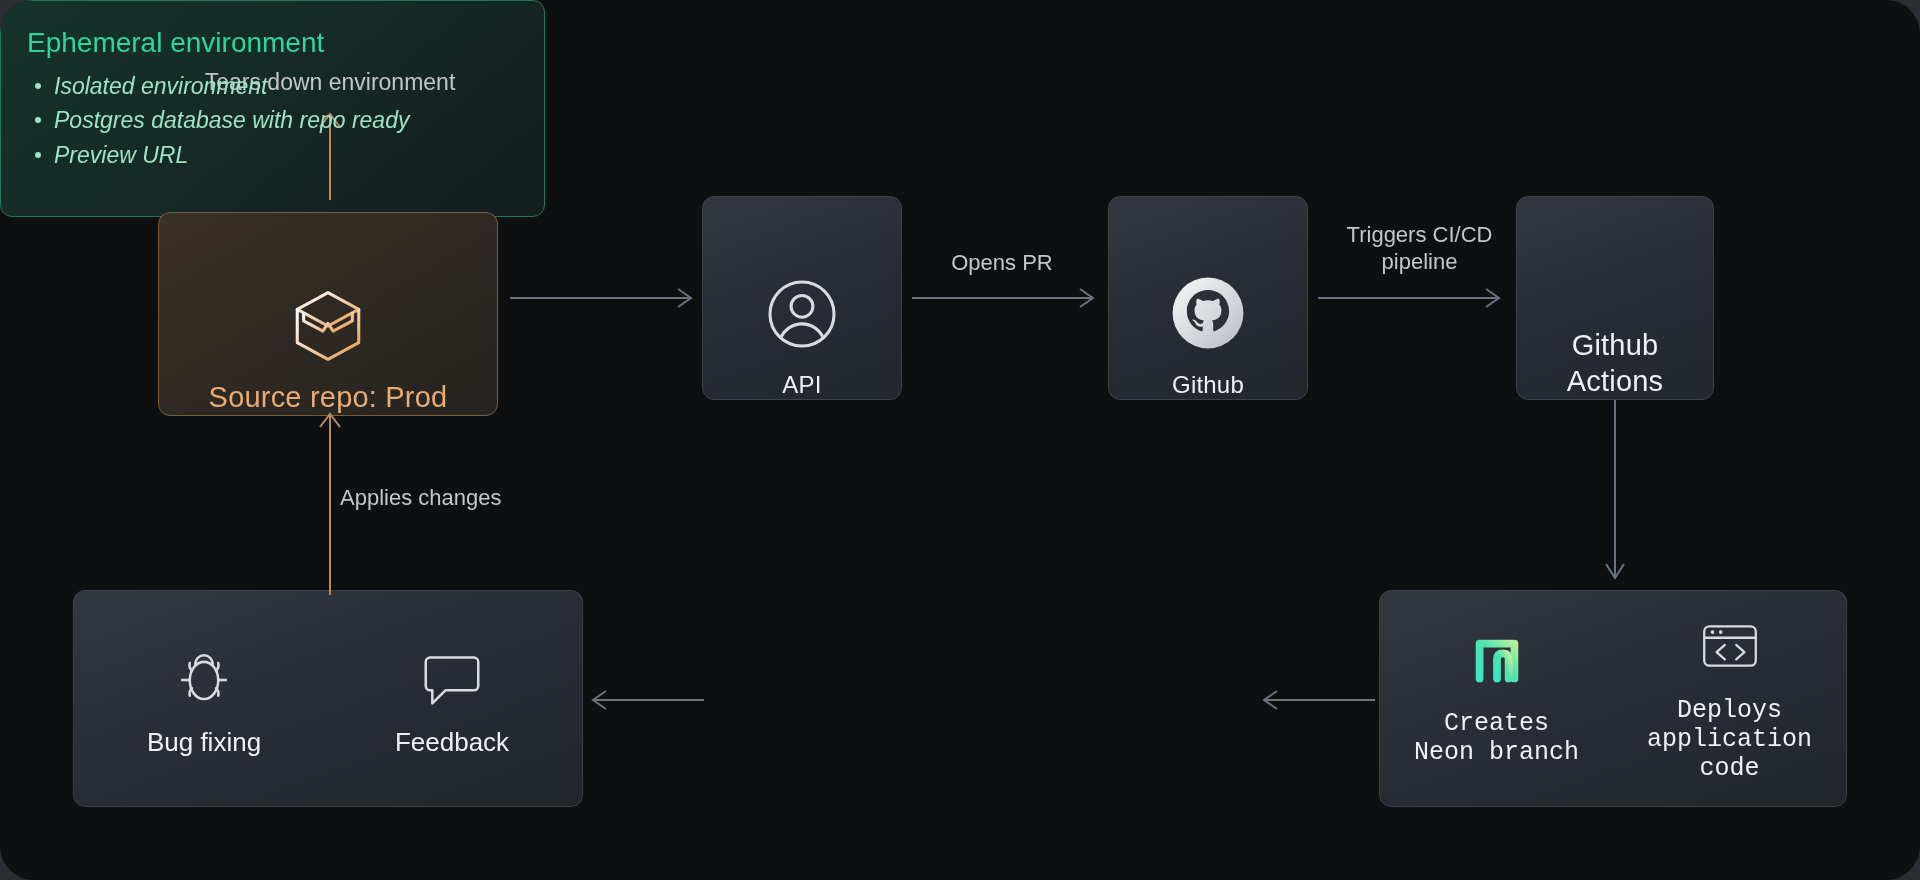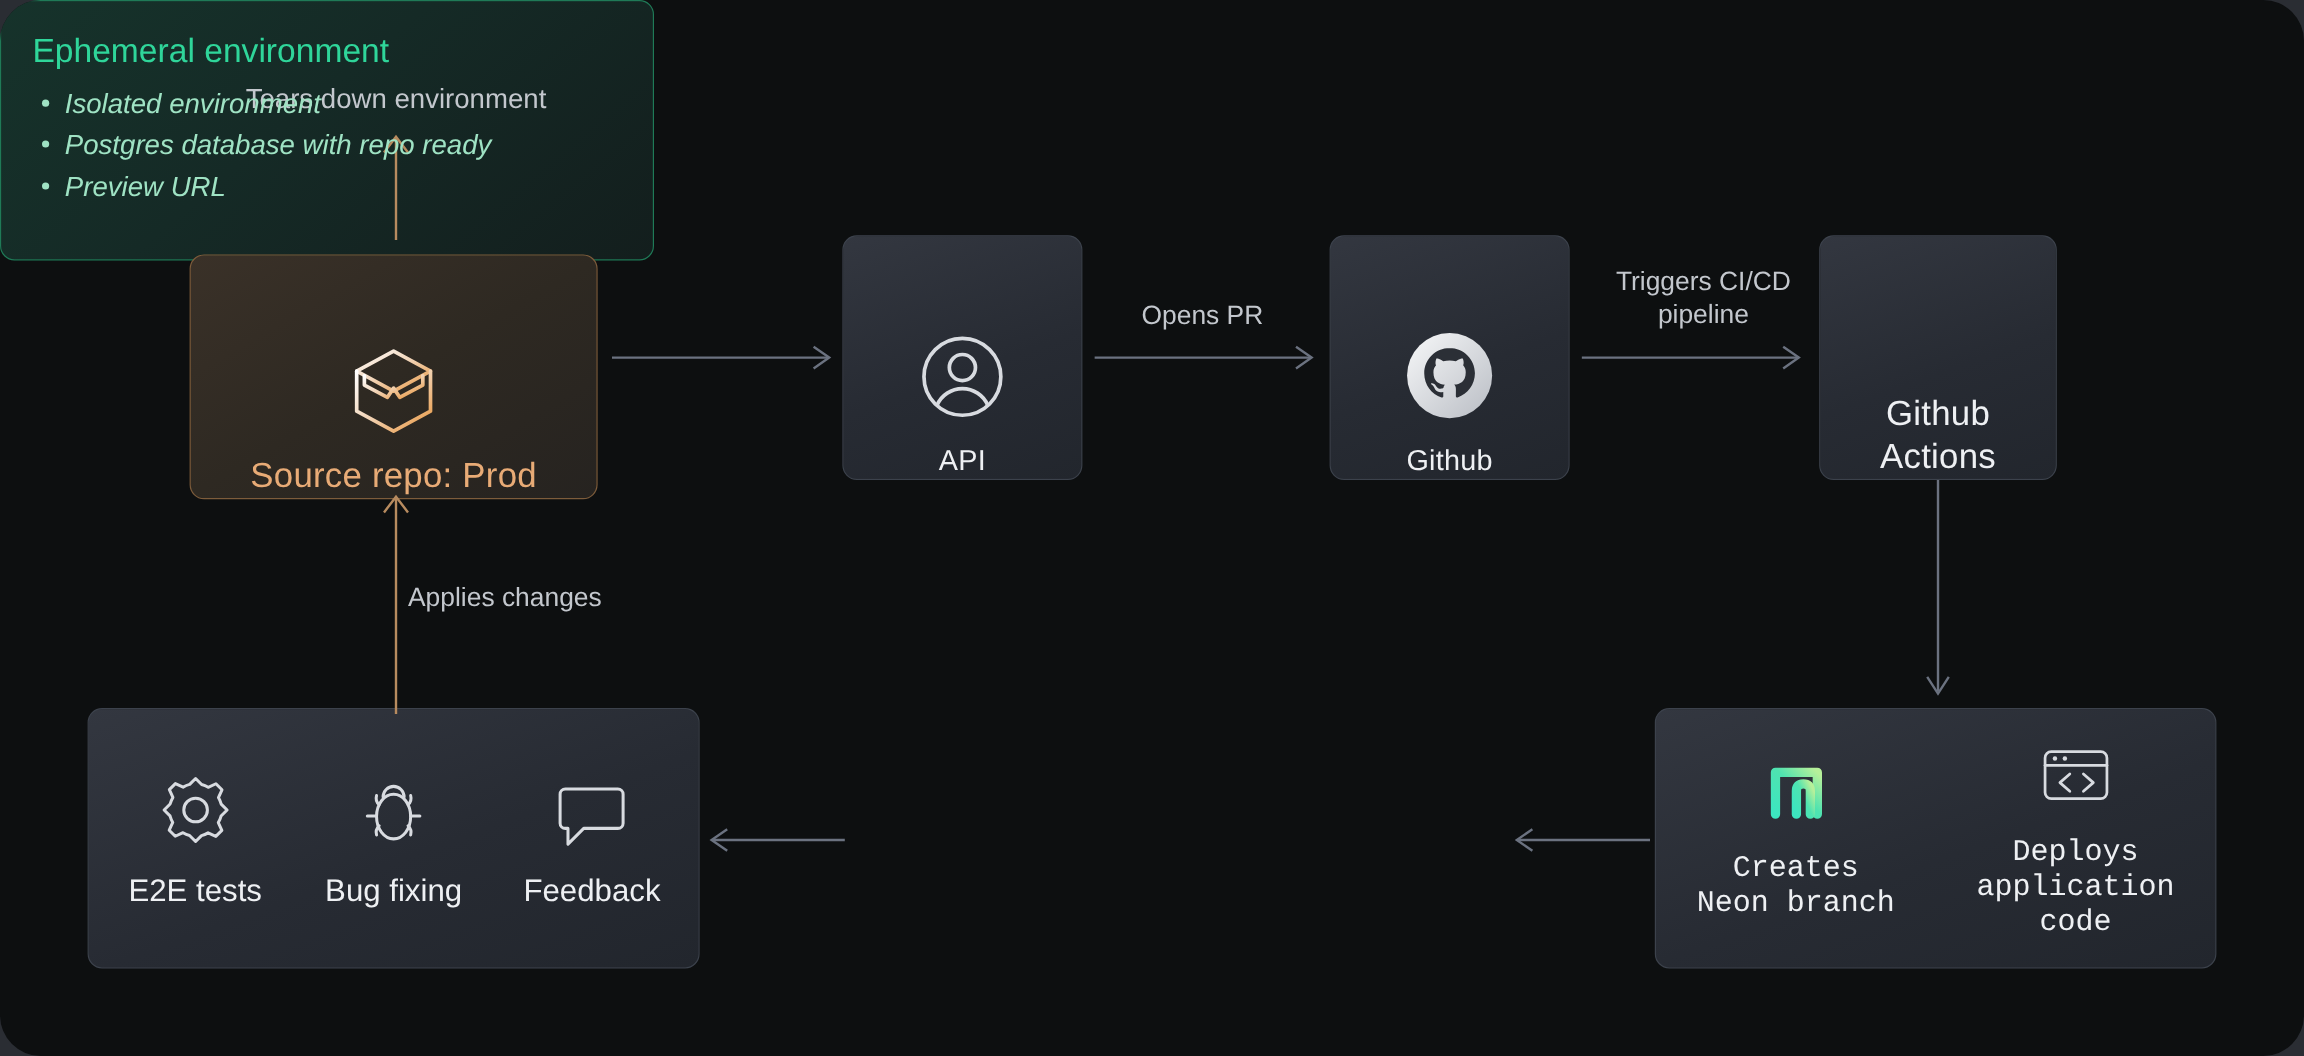--- a/index.html
+++ b/index.html
@@ -276,31 +276,20 @@
 
   <svg class="arrow" style="left:588px; top:680px;" width="118" height="40" viewBox="0 0 118 40">
     <line x1="116" y1="20" x2="6" y2="20" stroke="#6b7280" stroke-width="2"></line>
     <polyline points="18,11 5,20 18,29" fill="none" stroke="#6b7280" stroke-width="2"></polyline>
   </svg>
 
   <div class="node node-dark" id="loop-box">
     <div class="icon-item">
       <span>
         <svg class="svg-icon" width="70" height="70" viewBox="0 0 64 64">
-          <g fill="none" stroke="#d8dbe0" stroke-width="2.3" stroke-linejoin="round">
-            <path d="M32 8 l4.6 4.6 a21 21 0 0 1 5 2.1 L47.5 12 l4.6 4.6 l-2.7 5.9 a21 21 0 0 1 2.1 5 L56 32 l-4.6 4.6 a21 21 0 0 1-2.1 5 l2.7 5.9 l-4.6 4.6 l-5.9-2.7 a21 21 0 0 1-5 2.1 L32 56 l-4.6-4.6 a21 21 0 0 1-5-2.1 L16.5 52 l-4.6-4.6 l2.7-5.9 a21 21 0 0 1-2.1-5 L8 32 l4.6-4.6 a21 21 0 0 1 2.1-5 L12 16.5 l4.6-4.6 l5.9 2.7 a21 21 0 0 1 5-2.1 Z"></path>
-            <circle cx="32" cy="32" r="9"></circle>
-          </g>
-        </svg>
-      </span>
-      <div class="cap">E2E tests</div>
-    </div>
-    <div class="icon-item">
-      <span>
-        <svg class="svg-icon" width="70" height="70" viewBox="0 0 64 64">
           <g fill="none" stroke="#d8dbe0" stroke-width="2.3" stroke-linecap="round">
             <path d="M24 22 a8 8 0 0 1 16 0"></path>
             <ellipse cx="32" cy="37" rx="13" ry="17"></ellipse>
             <path d="M19 21 a7 7 0 0 0 2 7"></path>
             <path d="M45 21 a7 7 0 0 1-2 7"></path>
             <path d="M19 51 a7 7 0 0 1 2-7"></path>
             <path d="M45 51 a7 7 0 0 0-2-7"></path>
             <line x1="19" y1="36.5" x2="12" y2="36.5"></line>
             <line x1="45" y1="36.5" x2="52" y2="36.5"></line>
           </g>

